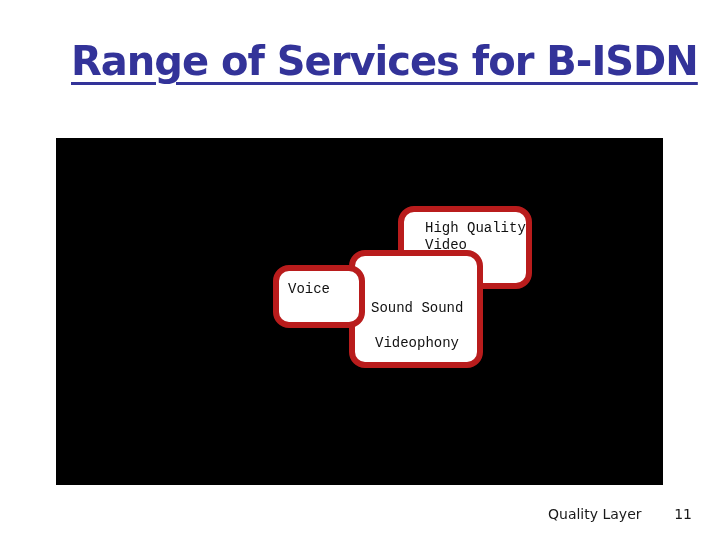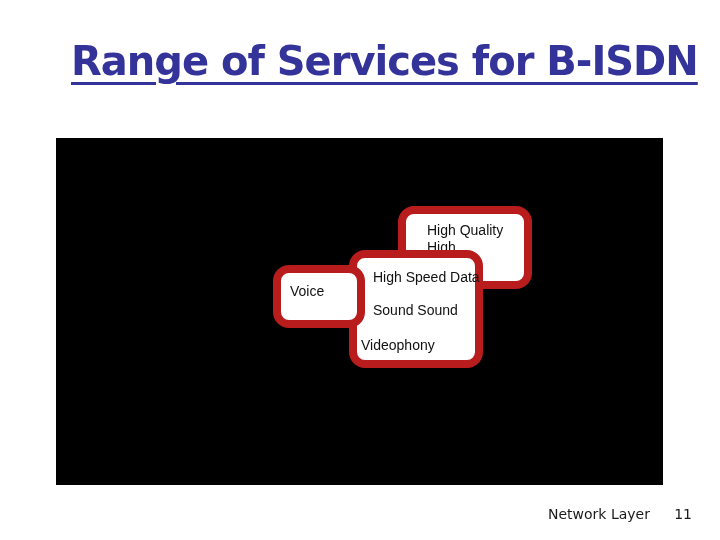--- a/index.html
+++ b/index.html
@@ -28,42 +28,42 @@
     left: 56px;
     top: 138px;
     width: 607px;
     height: 347px;
     background: #000000;
   }
 
   .card {
     position: absolute;
     background: #ffffff;
-    border: 8px solid #b91c1c;
+    border: 6px solid #b91c1c;
     border-radius: 16px;
     color: #111111;
-    font-family: Liberation Sans, sans-serif;
+    font-family: Liberation Mono, monospace;
     font-size: 14px;
     line-height: 17px;
   }
   .card .line { position: absolute; white-space: nowrap; }
 
   
   .card-hqv       { left: 342px; top:  68px; width: 134px; height:  83px; }
   .card-hsd       { left: 293px; top: 112px; width: 134px; height: 118px; }
   .card-voice     { left: 217px; top: 127px; width:  92px; height:  63px; text-align: right; }
   .card-lsd       { left: 132px; top: 152px; width: 135px; height:  66px; }
   .card-telemetry { left:  85px; top: 222px; width:  84px; height:  35px; border-radius: 14px; }
 
   .card-hqv .l1 { left: 21px; top:  8px; }
   .card-hqv .l2 { left: 21px; top: 25px; }
 
   .card-hsd .l1 { left: 16px; top: 11px; }
   .card-hsd .l2 { left: 16px; top: 44px; }
-  .card-hsd .l3 { left: 4px; top: 79px; }
+  .card-hsd .l3 { left: 20px; top: 79px; }
 
   .card-voice .l1 { left: 9px; top: 10px; }
 
   .card-lsd .l1 { left: 12px; top: 11px; }
   .card-lsd .l2 { left: 26px; top: 28px; }
 
   .card-telemetry .l1 { left: 6px; top: 7px; }
 
   .footer {
     position: absolute;
@@ -80,33 +80,32 @@
 </style>
 </head>
 <body>
 
 <div class="slide-title">Range of Services for B-ISDN</div>
 
 <div class="diagram">
 
   <div class="card card-hqv">
     <span class="line l1">High Quality</span>
-    <span class="line l2">High</span>
+    <span class="line l2">Video</span>
   </div>
 
   <div class="card card-hsd">
-    <span class="line l1">High Speed Data</span>
     <span class="line l2">Sound Sound</span>
     <span class="line l3">Videophony</span>
   </div>
 
   <div class="card card-voice">
     <span class="line l1">Voice</span>
   </div>
 
 
 
 </div>
 
 <div class="footer">
-  <span>Network Layer</span>
+  <span>Quality Layer</span>
   <span>11</span>
 </div>
 
 </body></html>

